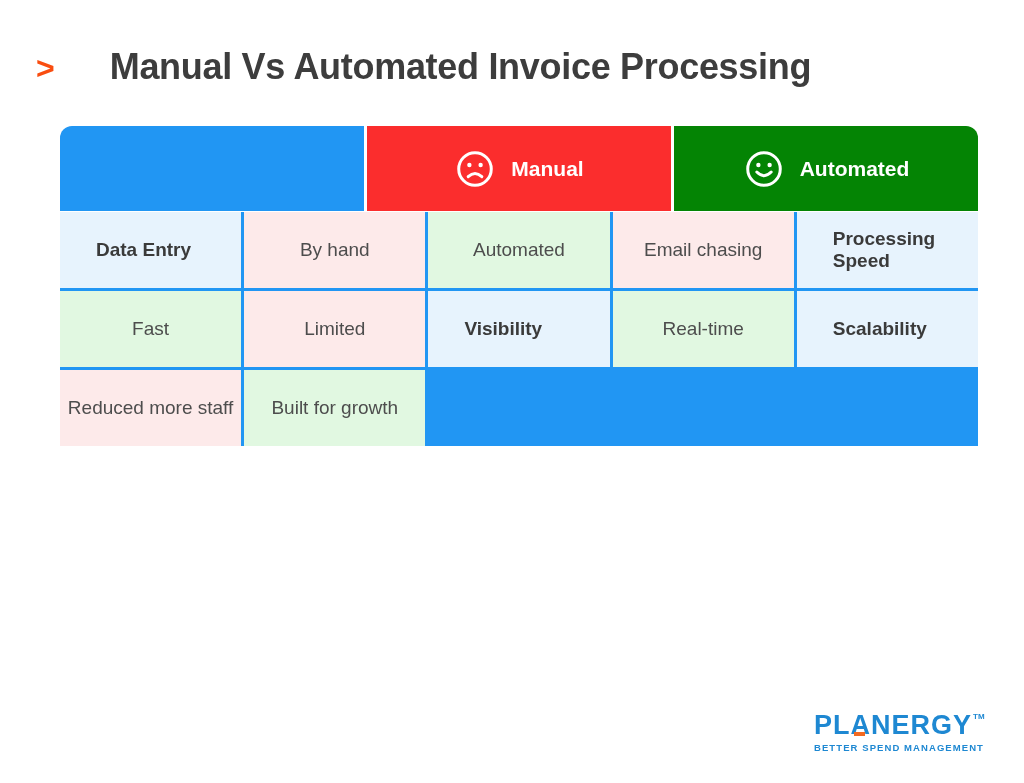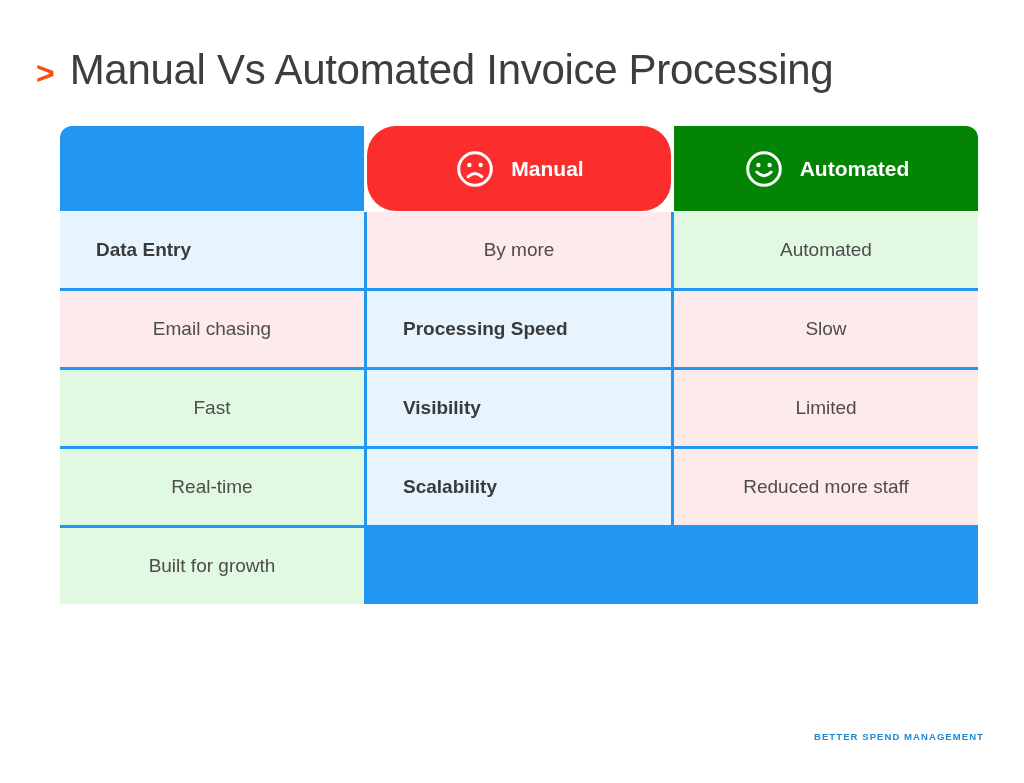--- a/index.html
+++ b/index.html
@@ -35,23 +35,24 @@
     align-items: baseline;
     gap: 15px;
   }
   .title-arrow {
     color: var(--arrow-orange);
     font-size: 32px;
     font-weight: 700;
   }
   .page-title {
     color: var(--title-color);
-    font-size: 42px;
-    font-weight: 400;
+    font-size: 36px;
+    font-weight: 700;
     letter-spacing: -0.3px;
+    margin-left: 40px;
   }
 
   
   .cmp-table {
     position: absolute;
     left: 60px;
     top: 126px;
     width: 918px;
   }
   .thead {
@@ -61,36 +62,35 @@
     height: 85px;
   }
   .th {
     display: flex;
     align-items: center;
     justify-content: center;
     gap: 15px;
     color: #ffffff;
     font-size: 21px;
     font-weight: 700;
-    border-radius: 29px;
   }
   .th-blank {
     background: var(--header-blue);
     border-radius: 12px 0 0 0;
   }
   .th-manual { background: var(--header-red); }
   .th-automated {
     background: var(--header-green);
     border-radius: 0 12px 0 0;
   }
   .face-icon { width: 42px; height: 42px; display: block; }
 
   .tbody {
     display: grid;
-    grid-template-columns: repeat(3, 1fr);
+    grid-template-columns: repeat(5, 1fr);
     grid-auto-rows: 76px;
     gap: 3px;
     background: var(--border-blue);
     margin-top: 1px;
   }
   .cell {
     display: flex;
     align-items: center;
     font-size: 19px;
   }
@@ -146,21 +146,21 @@
     vertical-align: top;
     position: relative;
     top: 1px;
     left: 1px;
   }
   .logo-tagline {
     color: var(--logo-blue);
     font-size: 9.5px;
     font-weight: 700;
     letter-spacing: 1.08px;
-    margin-top: 20px;
+    margin-top: 4px;
     white-space: nowrap;
   }
 </style>
 </head>
 <body>
 
 <div class="page">
 
   <div class="title-row">
     <span class="title-arrow">&gt;</span>
@@ -184,32 +184,34 @@
           <circle cx="12" cy="12" r="9.3"></circle>
           <circle cx="8.8" cy="9.7" r="1.25" fill="#ffffff" stroke="none"></circle>
           <circle cx="15.2" cy="9.7" r="1.25" fill="#ffffff" stroke="none"></circle>
           <path d="M7.9 13.7 Q12 17.9 16.1 13.7"></path>
         </svg>
         <span>Automated</span>
       </div>
     </div>
     <div class="tbody">
         <div class="cell feature">Data Entry</div>
-        <div class="cell manual">By more</div>
+        <div class="cell manual">By hand</div>
         <div class="cell automated">Automated</div>
         <div class="cell manual">Email chasing</div>
         <div class="cell feature">Processing Speed</div>
-        <div class="cell manual">Slow</div>
         <div class="cell automated">Fast</div>
+        <div class="cell manual">Limited</div>
         <div class="cell feature">Visibility</div>
-        <div class="cell manual">Limited</div>
         <div class="cell automated">Real-time</div>
         <div class="cell feature">Scalability</div>
         <div class="cell manual">Reduced more staff</div>
         <div class="cell automated">Built for growth</div>
       </div>
   </div>
 
   <div class="logo">
+    <div>
+      <span class="logo-word"><span>PL</span><span class="logo-a">A</span><span>NERGY</span></span><span class="logo-tm">TM</span>
+    </div>
     <div class="logo-tagline">BETTER SPEND MANAGEMENT</div>
   </div>
 
 </div>
 
 </body></html>

